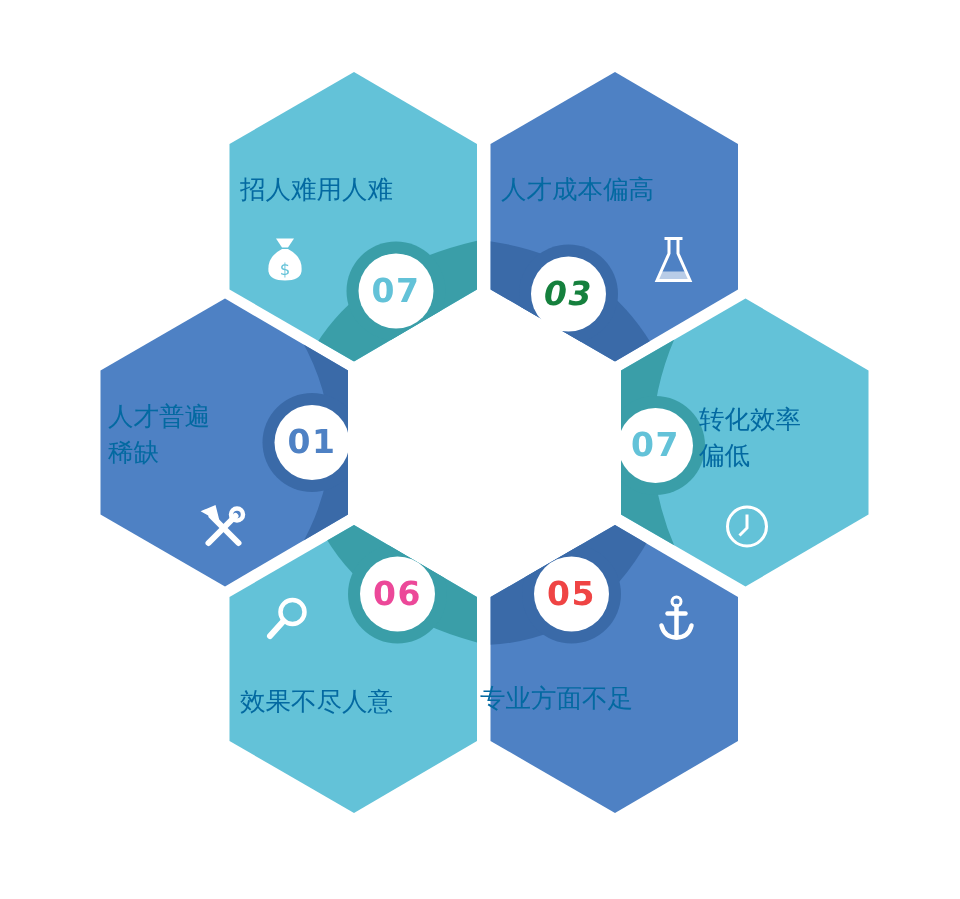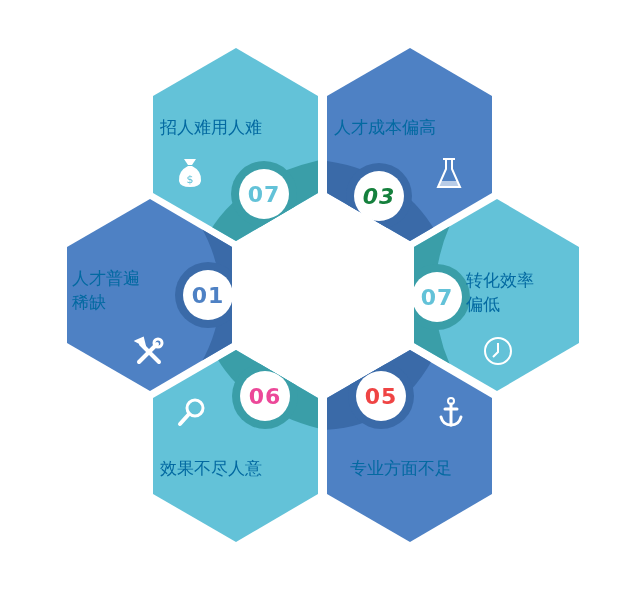--- a/index.html
+++ b/index.html
@@ -124,14 +124,14 @@
 <div class="num" style="left:412px;top:272px;color:#63c2d8;">07</div>
 <div class="num" style="left:356px;top:371px;color:#ef4444;">05</div>
 <div class="num" style="left:240px;top:371px;color:#ec4899;">06</div>
 
 <div class="hex-label" style="left:72px;top:266px;width:110px;">人才普遍
 稀缺</div>
 <div class="hex-label" style="left:160px;top:115px;width:150px;">招人难用人难</div>
 <div class="hex-label" style="left:334px;top:115px;width:150px;">人才成本偏高</div>
 <div class="hex-label" style="left:466px;top:268px;width:110px;">转化效率
 偏低</div>
-<div class="hex-label" style="left:350px;top:456px;width:150px;">专业方面不足</div>
+<div class="hex-label" style="left:320px;top:456px;width:150px;font-family:Liberation Mono, monospace;">专业方面不足</div>
 <div class="hex-label" style="left:160px;top:456px;width:150px;">效果不尽人意</div>
 
 </body></html>

